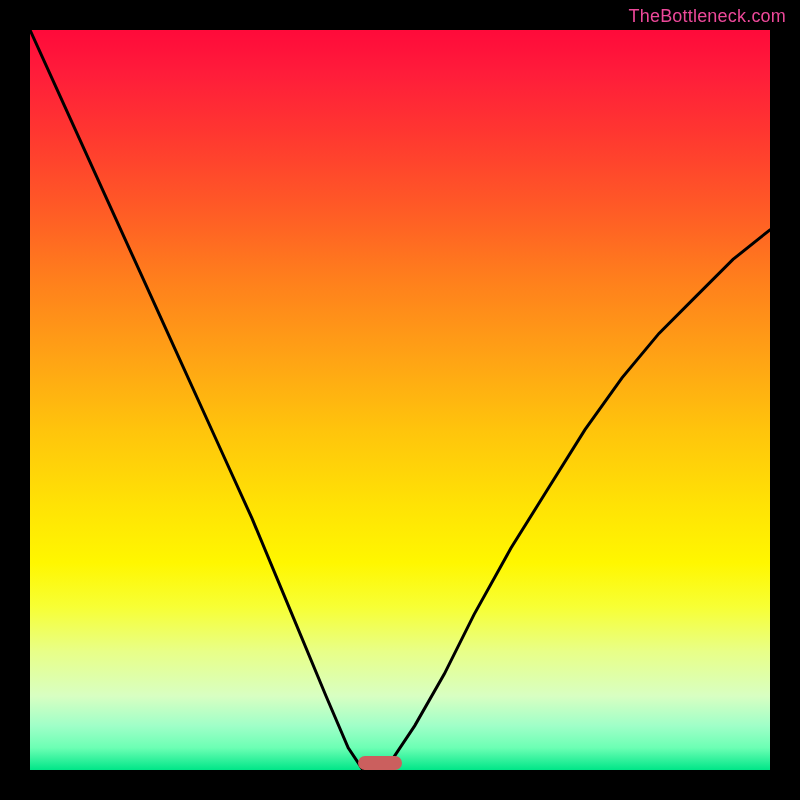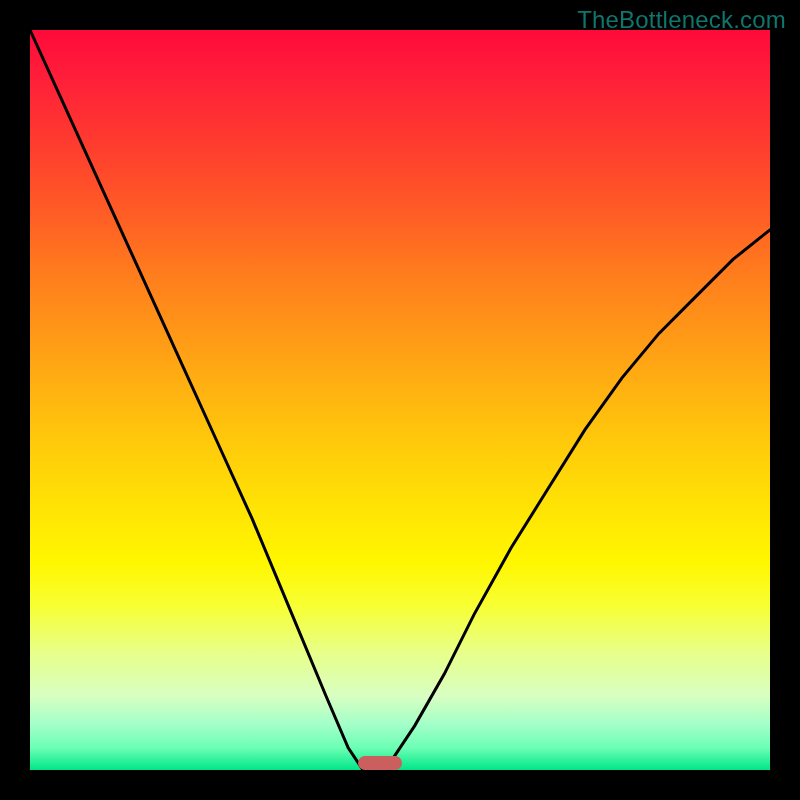--- a/index.html
+++ b/index.html
@@ -32,22 +32,22 @@
       #d8ffc2 90%,
       #a0ffc8 94%,
       #6cffb4 97%,
       #00e688 100%
     );
   }
   .watermark {
     position: absolute;
     top: 6px;
     right: 14px;
-    color: #0f766e;
-    font-size: 24px;
+    color: #ec4899;
+    font-size: 18px;
     letter-spacing: 0.2px;
     font-weight: 500;
   }
   svg.curves {
     position: absolute;
     left: 0;
     top: 0;
     width: 740px;
     height: 740px;
   }

